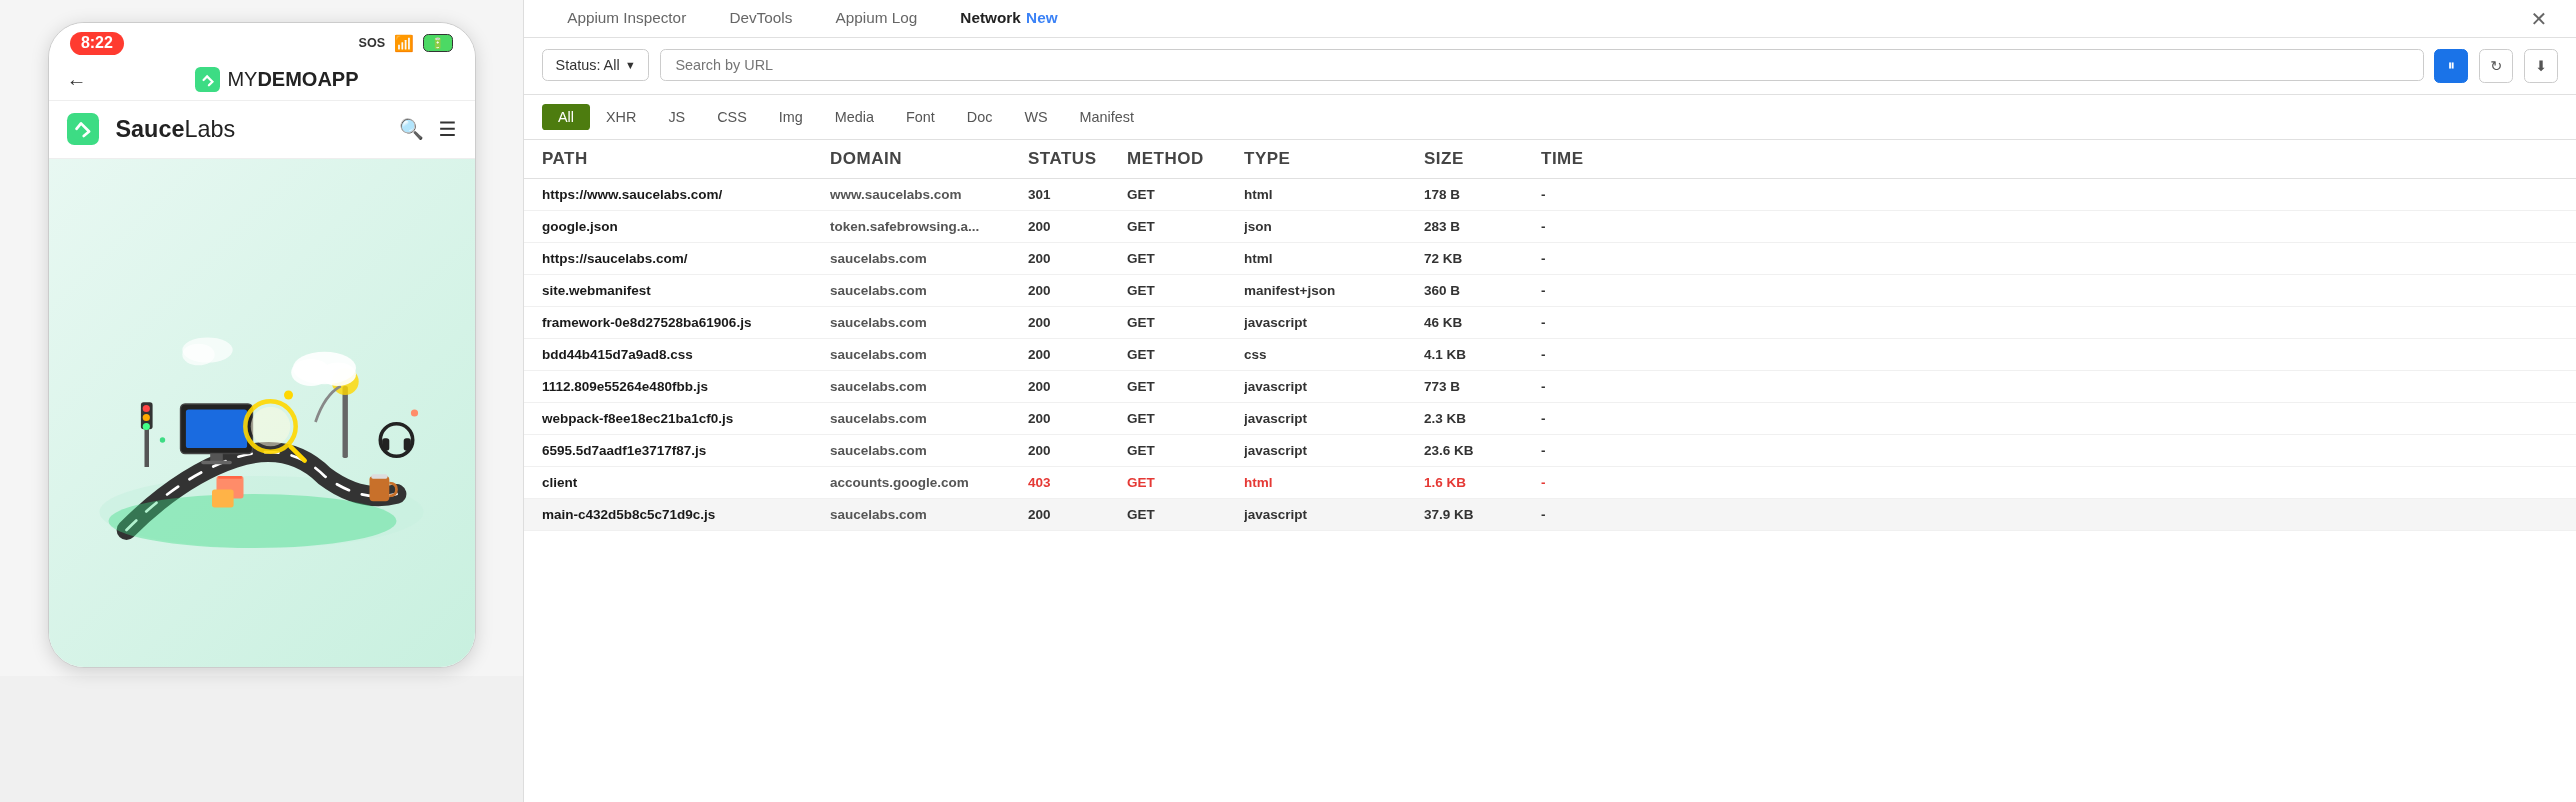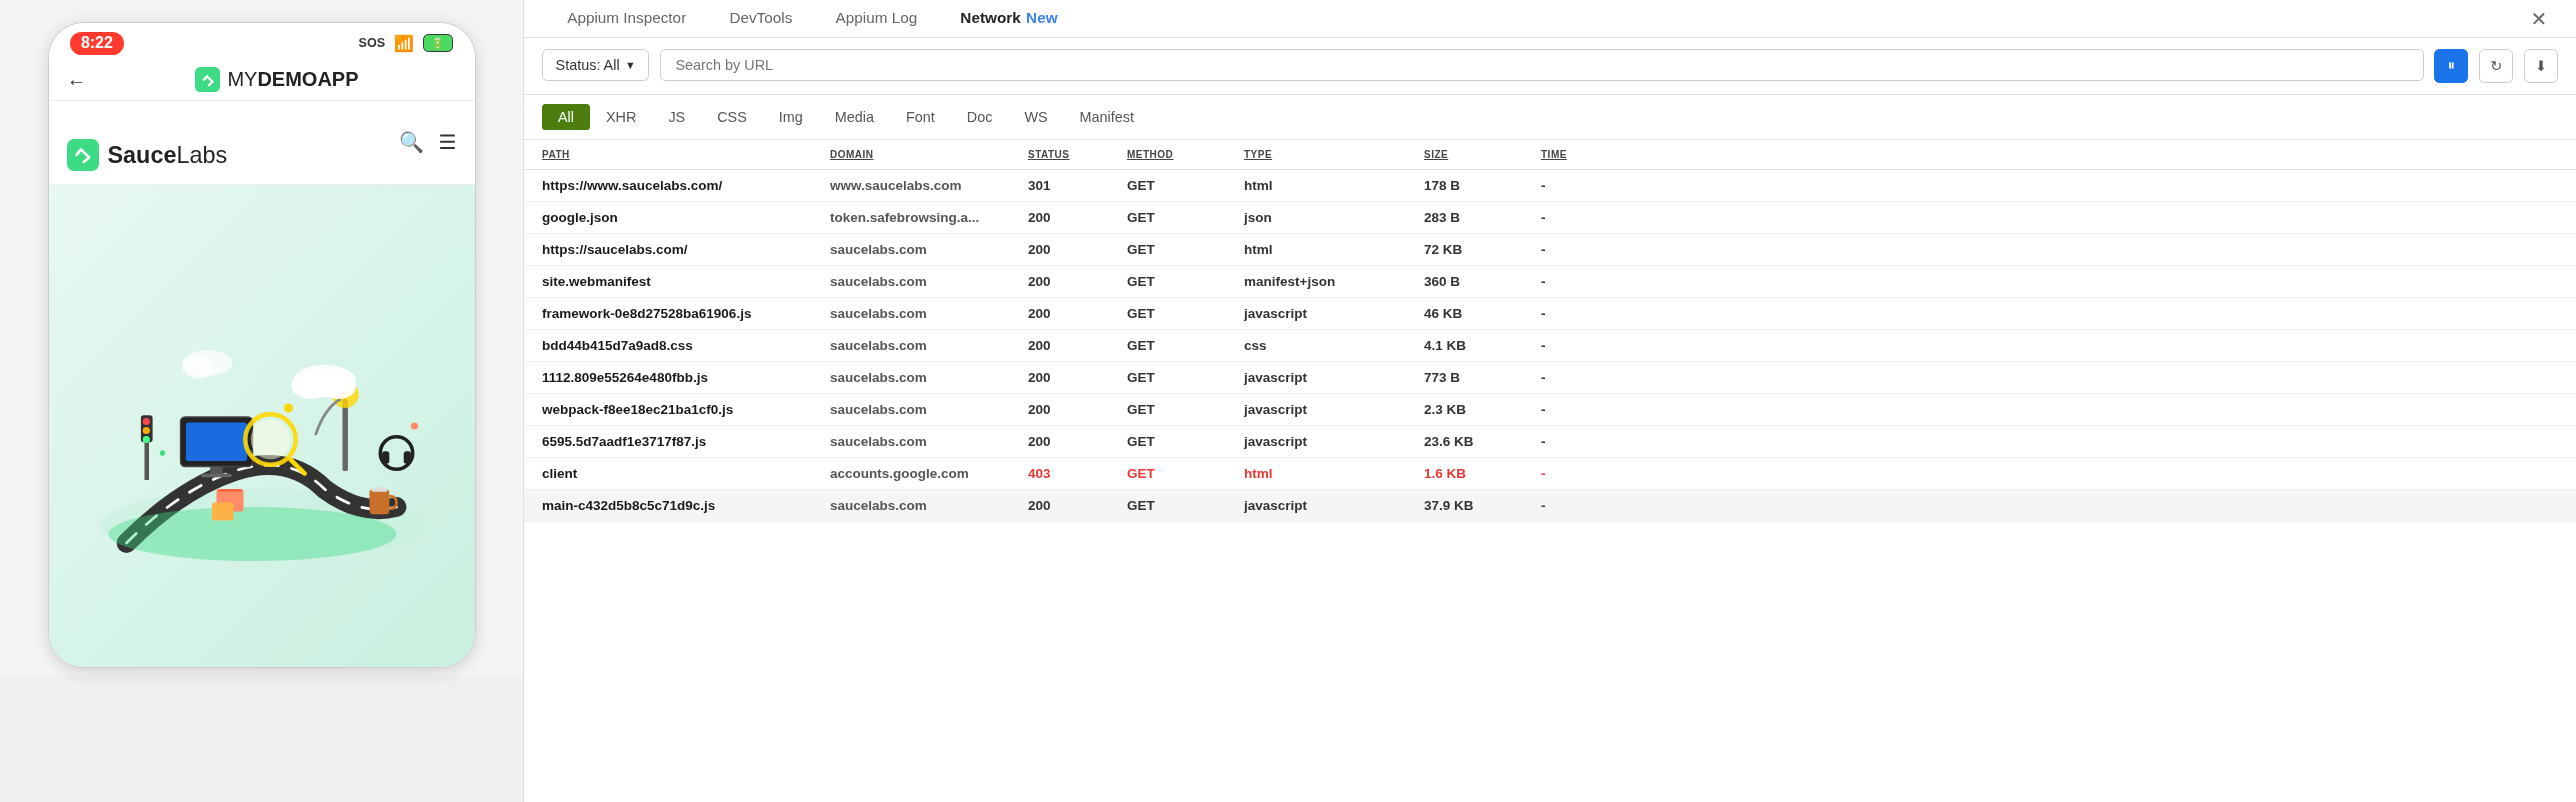--- a/index.html
+++ b/index.html
@@ -144,22 +144,21 @@
       padding: 12.6px 18px;
       display: flex;
       align-items: center;
       justify-content: space-between;
       border-bottom: 0.9px solid #eee;
     }
 
     .sauce-labs-header {
       display: flex;
       align-items: center;
-      gap: 9px;
-      margin-top: 26px;
+      gap: 17px;
     }
 
     .sauce-logo-big {
       width: 32px;
       height: 32px;
       background: #3ddc84;
       border-radius: 7.2px;
       display: flex;
       align-items: center;
       justify-content: center;
@@ -333,26 +332,25 @@
       grid-template-columns: 288px 198px 99px 117px 180px 117px 90px;
       padding: 9px 18px;
       background: white;
       border-bottom: 1.4px solid #e0e0e0;
       position: sticky;
       top: 0;
       z-index: 10;
     }
 
     .table-header-cell {
-      font-size: 10px;
+      font-size: 17px;
       font-weight: 700;
       color: #444;
       text-transform: uppercase;
       letter-spacing: 0.5px;
-      text-decoration: underline;
     }
 
     .table-row {
       display: grid;
       grid-template-columns: 288px 198px 99px 117px 180px 117px 90px;
       padding: 8px 18px;
       border-bottom: 0.9px solid #f0f0f0;
       align-items: center;
       font-weight: bold;
     }

